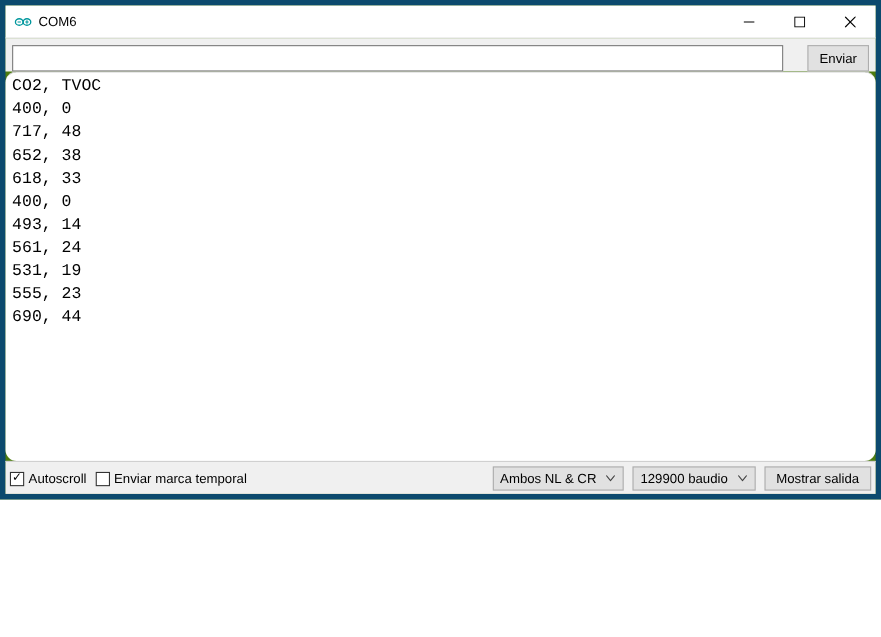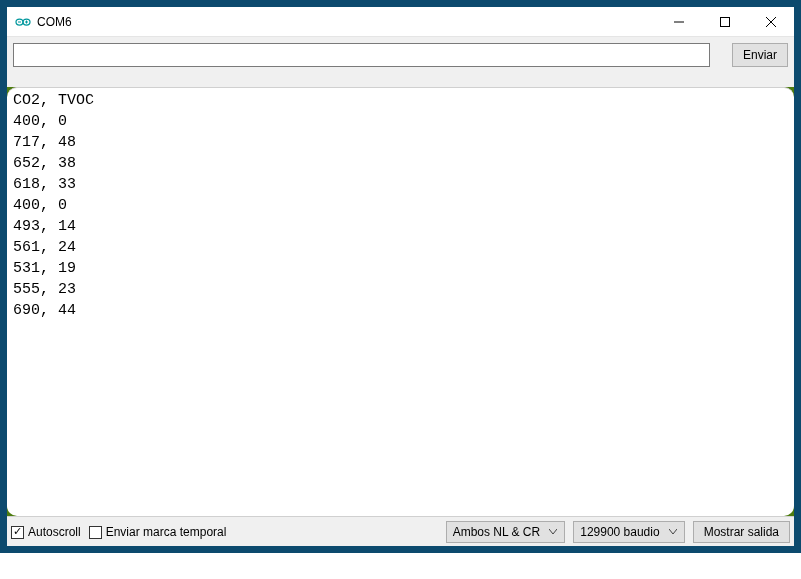--- a/index.html
+++ b/index.html
@@ -5,22 +5,22 @@
   * { box-sizing: border-box; }
   html, body {
     margin: 0; padding: 0;
     width: 801px; height: 579px;
     font-family: "Segoe UI", Tahoma, sans-serif;
     font-size: 12px;
     background: #ffffff;
     overflow: hidden;
   }
   .window {
-    width: 801px; height: 553px;
-    border: 7px solid #0c4a6e;
+    width: 801px; height: 454px;
+    border: 5px solid #0c4a6e;
     display: flex;
     flex-direction: column;
     background: #4d7c0f;
   }
   
   .titlebar {
     height: 30px;
     background: #ffffff;
     display: flex;
     align-items: center;
@@ -44,21 +44,21 @@
     width: 46px; height: 100%;
     display: flex; align-items: center; justify-content: center;
     font-family: "Segoe UI Symbol", sans-serif;
     font-size: 10px;
     color: #000;
   }
   .win-btn svg { width: 10px; height: 10px; }
   
   .input-row {
     display: flex;
-    padding: 6px 6px 20px 6px;
+    padding: 6px 6px 0 6px;
     gap: 22px;
     background: #f0f0f0;
     align-items: center;
   }
   .serial-input {
     flex: 1;
     height: 24px;
     border: 1px solid #7a7a7a;
     background: #ffffff;
     padding: 2px 4px;

